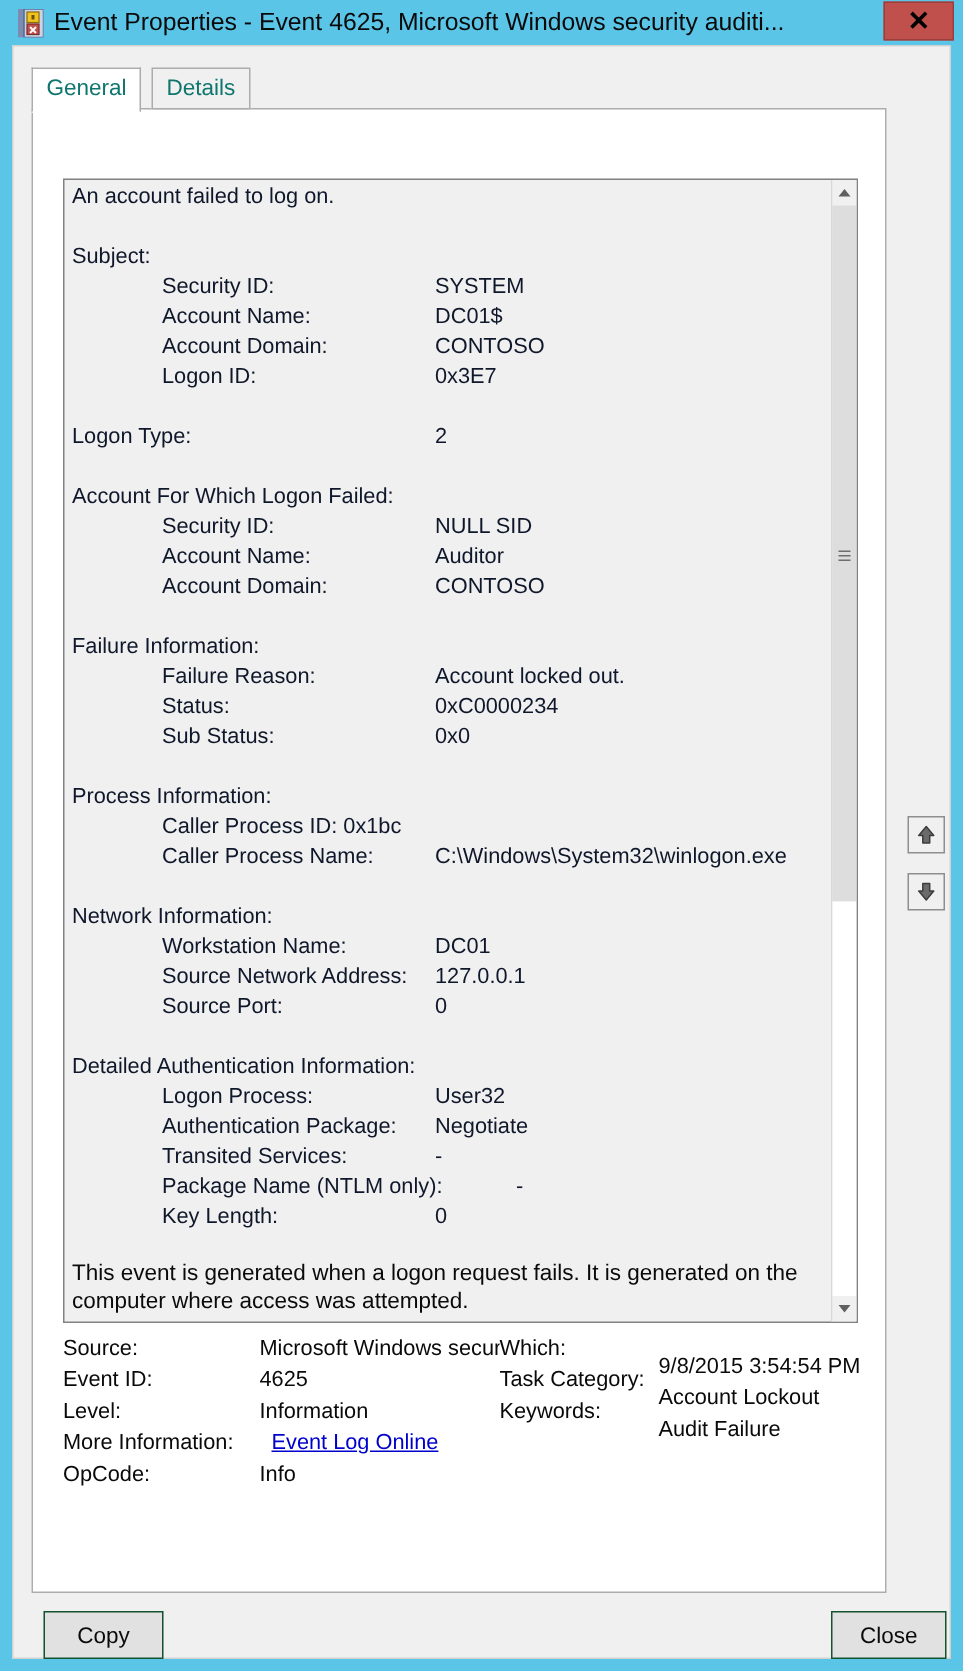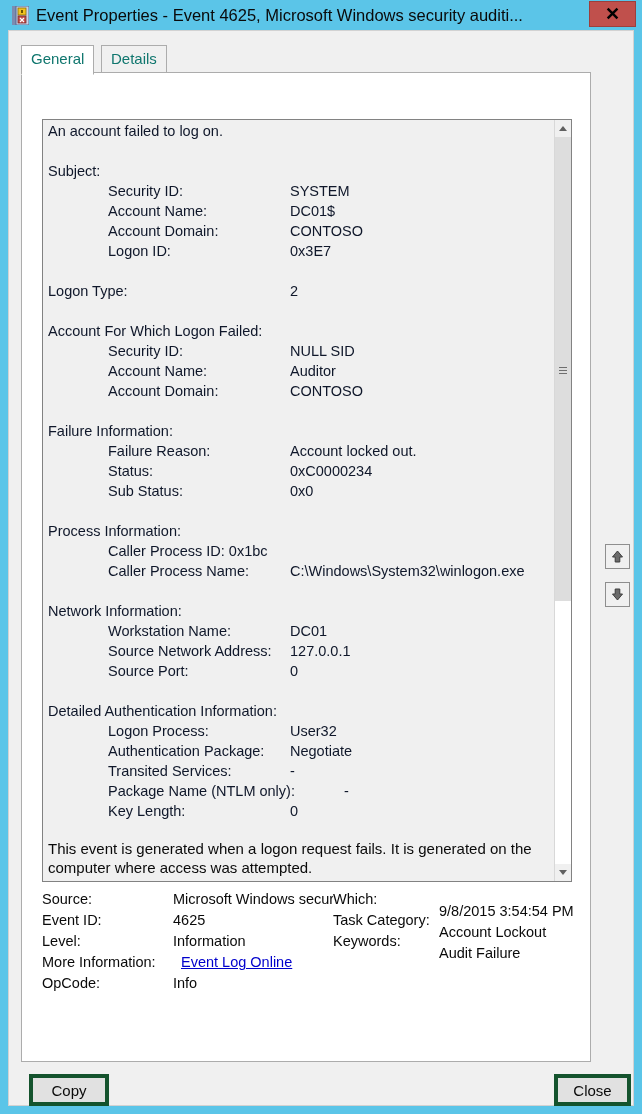--- a/index.html
+++ b/index.html
@@ -263,21 +263,21 @@
   }
   #nav-up { top: 513px; }
   #nav-down { top: 551px; }
   .navbtn svg { display: block; }
 
   
   .dlgbtn {
     position: absolute;
     height: 32px;
     background: #E1E1E1;
-    border: 4px solid #14532d;
+    border: 1px solid #14532d;
     box-sizing: border-box;
     font-family: "Liberation Sans", sans-serif;
     font-size: 15px;
     color: #0A0A0A;
     cursor: pointer;
     padding: 0;
   }
   #copy-button { left: 20px; top: 1043px; width: 80px; }
   #close-dlg-button { left: 545px; top: 1043px; width: 77px; }
 </style>

